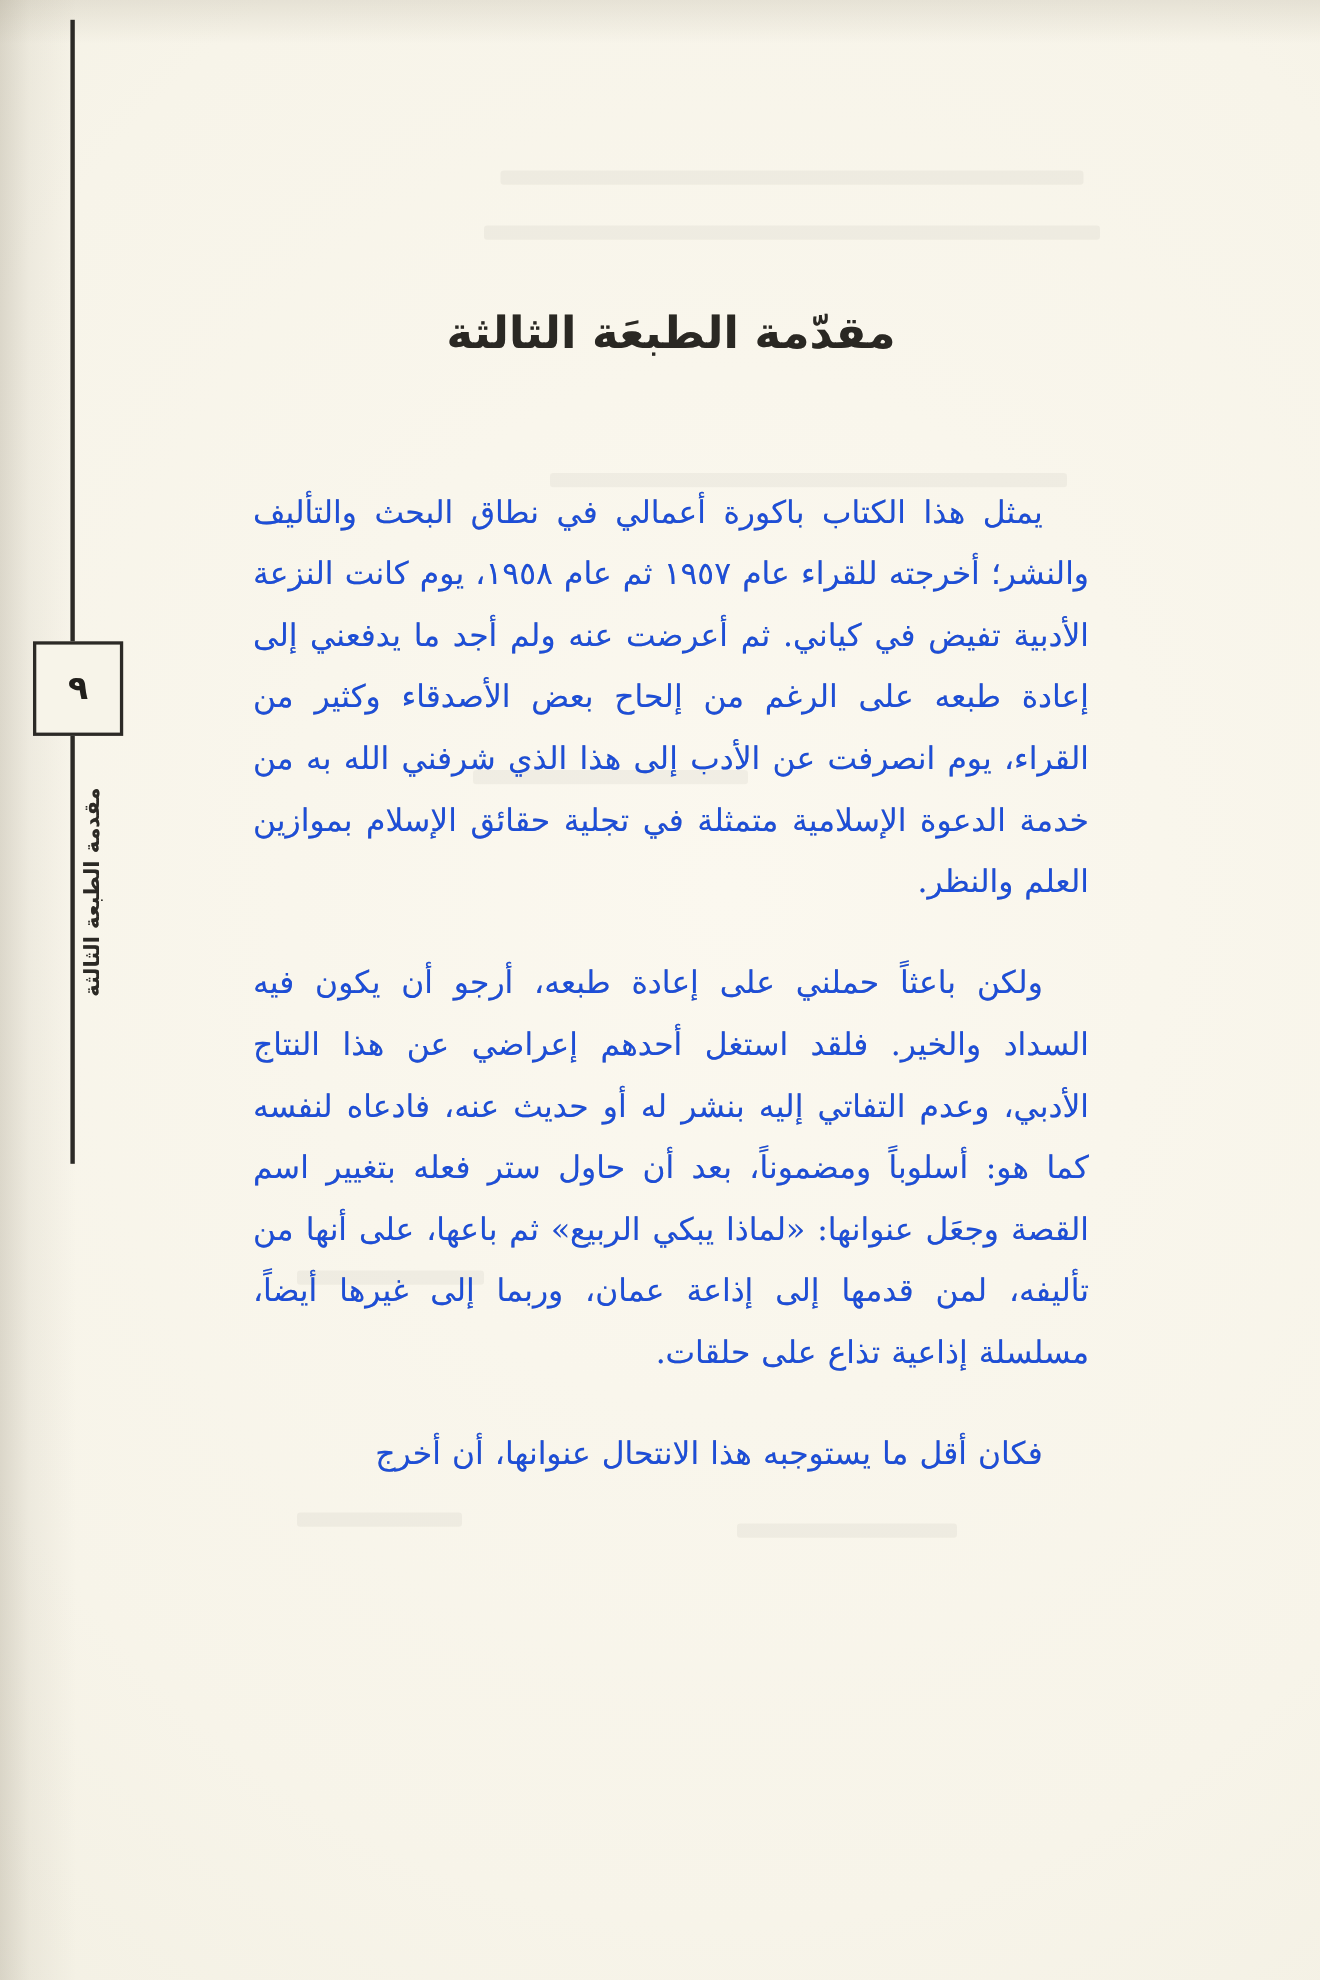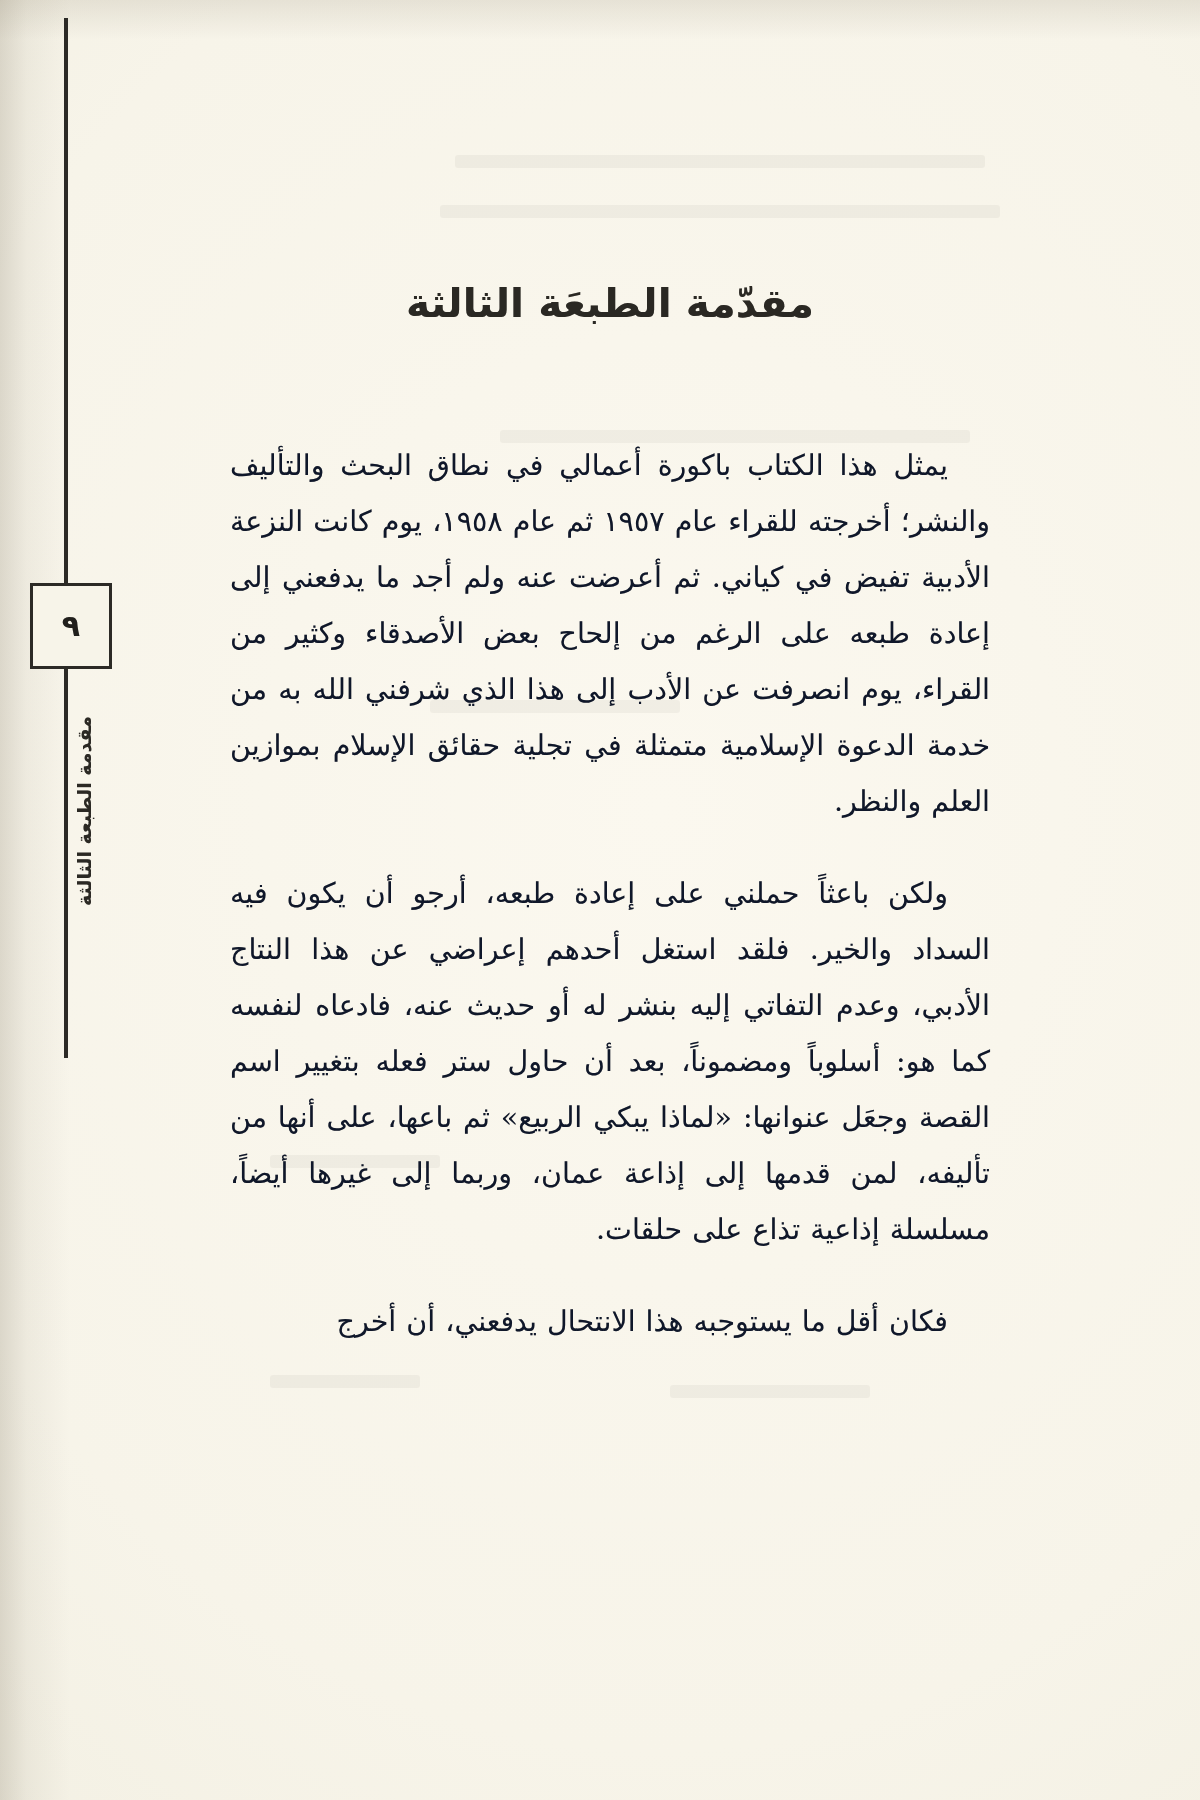--- a/index.html
+++ b/index.html
@@ -121,21 +121,21 @@
     margin: 0 0 108px 0;
     line-height: 1.35;
     direction: rtl;
     transform: scaleX(1.02);
   }
 
   p.body-par {
     font-family: "DejaVu Serif", "Liberation Serif", serif;
     font-size: 28.5px;
     line-height: 56px;
-    color: #0f172a;
+    color: #1d4ed8;
     margin: 0 0 36px 0;
     text-align: justify;
     text-justify: inter-word;
     text-indent: 42px;
     direction: rtl;
     word-spacing: 1px;
   }
   p.body-par:last-child { margin-bottom: 0; }
 
   
@@ -170,17 +170,17 @@
   </div>
 
   <div class="running-head">مقدمة الطبعة الثالثة</div>
 
   <div class="text-column">
 
     <h1 class="chapter-title">مقدّمة الطبعَة الثالثة</h1>
 
     <p class="body-par">يمثل هذا الكتاب باكورة أعمالي في نطاق البحث والتأليف والنشر؛ أخرجته للقراء عام ١٩٥٧ ثم عام ١٩٥٨، يوم كانت النزعة الأدبية تفيض في كياني. ثم أعرضت عنه ولم أجد ما يدفعني إلى إعادة طبعه على الرغم من إلحاح بعض الأصدقاء وكثير من القراء، يوم انصرفت عن الأدب إلى هذا الذي شرفني الله به من خدمة الدعوة الإسلامية متمثلة في تجلية حقائق الإسلام بموازين العلم والنظر.</p>
     <p class="body-par">ولكن باعثاً حملني على إعادة طبعه، أرجو أن يكون فيه السداد والخير. فلقد استغل أحدهم إعراضي عن هذا النتاج الأدبي، وعدم التفاتي إليه بنشر له أو حديث عنه، فادعاه لنفسه كما هو: أسلوباً ومضموناً، بعد أن حاول ستر فعله بتغيير اسم القصة وجعَل عنوانها: «لماذا يبكي الربيع» ثم باعها، على أنها من تأليفه، لمن قدمها إلى إذاعة عمان، وربما إلى غيرها أيضاً، مسلسلة إذاعية تذاع على حلقات.</p>
-    <p class="body-par">فكان أقل ما يستوجبه هذا الانتحال يدفعني، أن أخرج</p>
+    <p class="body-par">فكان أقل ما يستوجبه هذا الانتحال عنوانها، أن أخرج</p>
 
   </div>
 
 </div>
 
 </body></html>

